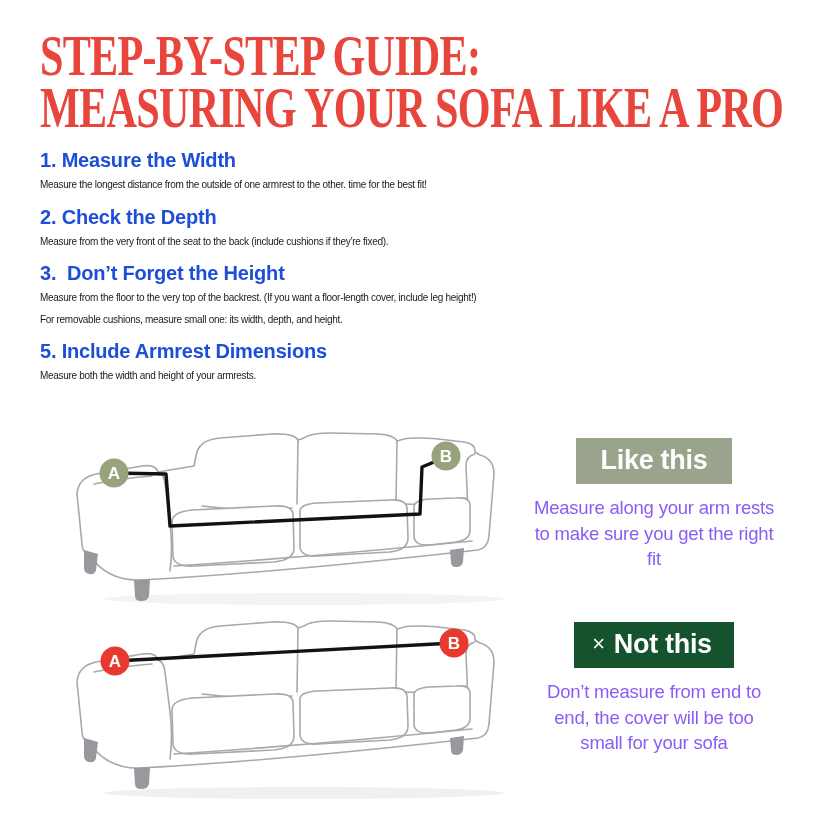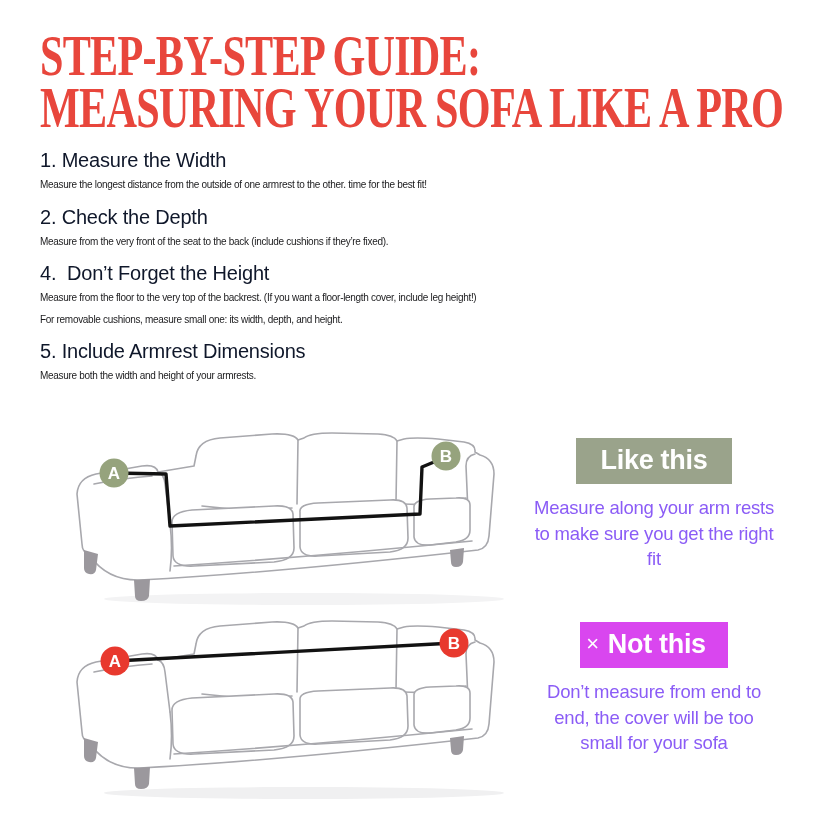--- a/index.html
+++ b/index.html
@@ -5,37 +5,37 @@
   * { margin:0; padding:0; box-sizing:border-box; }
   body { background:#ffffff; font-family:"Liberation Sans", sans-serif; }
   .page { position:relative; width:821px; height:823px; background:#ffffff; overflow:hidden; }
 
   
   .title { position:absolute; left:40px; top:30px; transform:scaleX(0.74); transform-origin:0 0; white-space:nowrap; }
   .title-line { font-family:"Liberation Serif", serif; font-weight:bold; color:#e8463c; font-size:57px; line-height:0.92; letter-spacing:-1px; }
 
   
   .steps { position:absolute; left:40px; top:149px; width:770px; }
-  .step-heading { color:#0f172a; font-size:20px; font-weight:normal; letter-spacing:-0.2px; margin-top:14px; margin-bottom:7px; white-space:pre-wrap; }
+  .step-heading { color:#1d4ed8; font-size:20px; font-weight:bold; letter-spacing:-0.2px; margin-top:14px; margin-bottom:7px; white-space:pre-wrap; }
   .step:first-child .step-heading { margin-top:0; }
   .step-body { color:#1b1b1d; font-size:10px; letter-spacing:-0.3px; line-height:1.25; white-space:nowrap; }
   .step { margin-bottom:9px; }
 
   
   .sofa-svg { position:absolute; left:42px; }
   .svg-correct { top:428px; width:485px; height:180px; }
   .svg-wrong { top:606px; width:485px; height:197px; }
 
   
   .callout { position:absolute; left:533px; width:242px; text-align:center; }
   .callout-like { top:438px; }
   .callout-not { top:622px; }
   .badge { display:inline-block; color:#ffffff; font-size:27px; font-weight:bold; letter-spacing:-0.3px; padding:7px 25px 8px 25px; }
   .badge-like { background:#9aa38b; }
-  .badge-not { background:#d946ef; padding-left:6px; padding-right:22px; }
+  .badge-not { background:#14532d; padding-left:18px; padding-right:22px; }
   .badge-x { font-weight:normal; font-size:22px; margin-right:9px; position:relative; top:-2px; }
   .callout-desc { margin-top:11px; color:#8b5cf6; font-size:18.5px; line-height:1.38; letter-spacing:-0.2px; }
 </style>
 </head>
 <body>
 
 <div class="page">
 
   <div class="title">
     <div class="title-line">STEP-BY-STEP GUIDE:</div>
@@ -45,21 +45,21 @@
   <div class="steps">
     <div class="step">
       <div class="step-heading">1. Measure the Width</div>
       <div class="step-body">Measure the longest distance from the outside of one armrest to the other. time for the best fit!</div>
     </div>
     <div class="step">
       <div class="step-heading">2. Check the Depth</div>
       <div class="step-body">Measure from the very front of the seat to the back (include cushions if they’re fixed).</div>
     </div>
     <div class="step">
-      <div class="step-heading">4.  Don’t Forget the Height</div>
+      <div class="step-heading">3.  Don’t Forget the Height</div>
       <div class="step-body">Measure from the floor to the very top of the backrest. (If you want a floor-length cover, include leg height!)</div>
     </div>
     <div class="step">
       <div class="step-body">For removable cushions, measure small one: its width, depth, and height.</div>
     </div>
     <div class="step">
       <div class="step-heading">5. Include Armrest Dimensions</div>
       <div class="step-body">Measure both the width and height of your armrests.</div>
     </div>
   </div>

